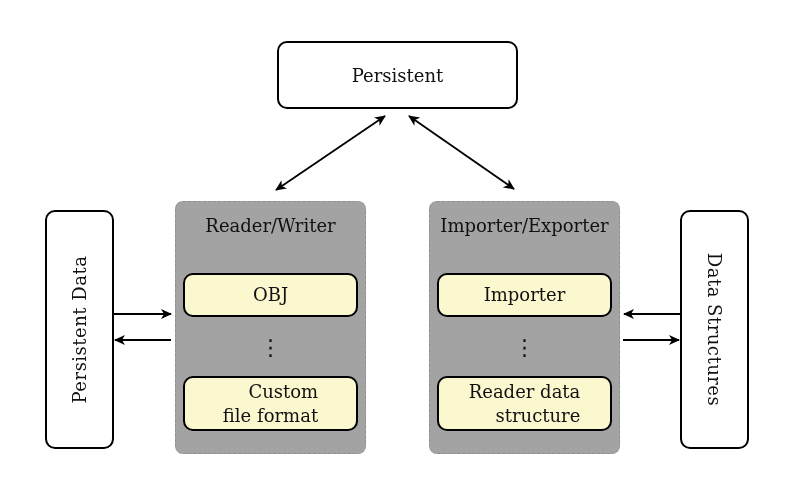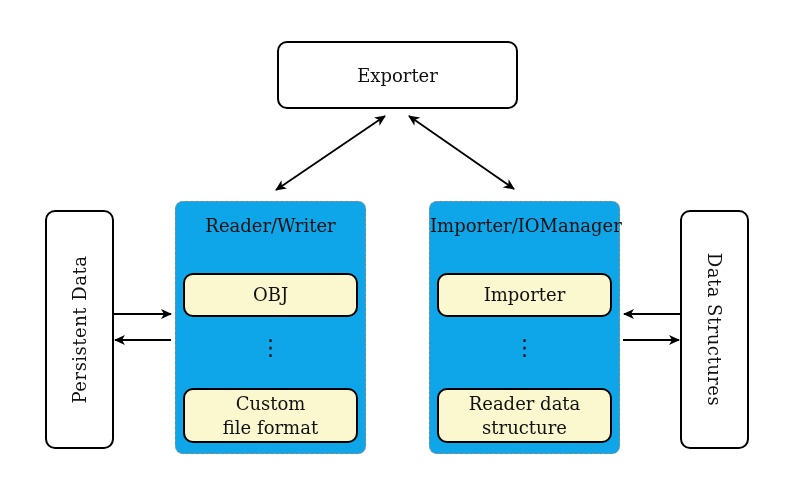--- a/index.html
+++ b/index.html
@@ -27,21 +27,21 @@
   #iomanager { left: 277px; top: 41px; width: 241px; height: 68px; }
   #persistent { left: 45px;  top: 210px; width: 69px; height: 239px; }
   #datastructures { left: 680px; top: 210px; width: 69px; height: 239px; }
   .vlabel-left  { white-space: nowrap; transform: rotate(-90deg); letter-spacing: 0.5px; }
   .vlabel-right { white-space: nowrap; transform: rotate(90deg);  letter-spacing: 0.5px; }
 
   
   .group {
     position: absolute;
     box-sizing: border-box;
-    background: #0ea5e9;
+    background: #a3a3a3;
     border: 1.6px dashed #909090;
     border-radius: 8px;
     width: 191px;
     height: 253px;
     top: 201px;
   }
   #group-rw { left: 175px; }
   #group-ie { left: 429px; }
   .group-title {
     position: absolute;
@@ -62,21 +62,21 @@
     border-radius: 10px;
     display: flex;
     align-items: center;
     justify-content: center;
     text-align: center;
     font-size: 18px;
     line-height: 1.3;
     white-space: pre-line;
   }
   .subnode-top { top: 71px; height: 44px; }
-  .subnode-bottom { top: 186px; height: 55px; }
+  .subnode-bottom { top: 174px; height: 55px; text-align: right; }
   .ellipsis {
     position: absolute;
     left: 0;
     width: 100%;
     top: 122px;
     height: 46px;
     display: flex;
     align-items: center;
     justify-content: center;
     font-size: 22px;
@@ -103,40 +103,40 @@
     </defs>
     <line x1="385" y1="116" x2="276" y2="190" marker-start="url(#ah)" marker-end="url(#ah)"></line>
     <line x1="409" y1="116" x2="514" y2="189" marker-start="url(#ah)" marker-end="url(#ah)"></line>
     <line x1="114" y1="314" x2="171" y2="314" marker-end="url(#ah)"></line>
     <line x1="171" y1="340" x2="115" y2="340" marker-end="url(#ah)"></line>
     <line x1="680" y1="314" x2="624" y2="314" marker-end="url(#ah)"></line>
     <line x1="623" y1="340" x2="679" y2="340" marker-end="url(#ah)"></line>
   </svg>
 
   <div class="node" id="iomanager">
-    <span>Exporter</span>
+    <span>Persistent</span>
   </div>
 
   <div class="node" id="persistent">
     <span class="vlabel-left">Persistent Data</span>
   </div>
 
   <div class="node" id="datastructures">
     <span class="vlabel-right">Data Structures</span>
   </div>
 
   <div class="group" id="group-rw">
     <div class="group-title">Reader/Writer</div>
     <div class="subnode subnode-top">OBJ</div>
     <div class="ellipsis">⋮</div>
     <div class="subnode subnode-bottom">Custom
 file format</div>
   </div>
 
   <div class="group" id="group-ie">
-    <div class="group-title">Importer/IOManager</div>
+    <div class="group-title">Importer/Exporter</div>
     <div class="subnode subnode-top">Importer</div>
     <div class="ellipsis">⋮</div>
     <div class="subnode subnode-bottom">Reader data
 structure</div>
   </div>
 
 </div>
 
 </body></html>

